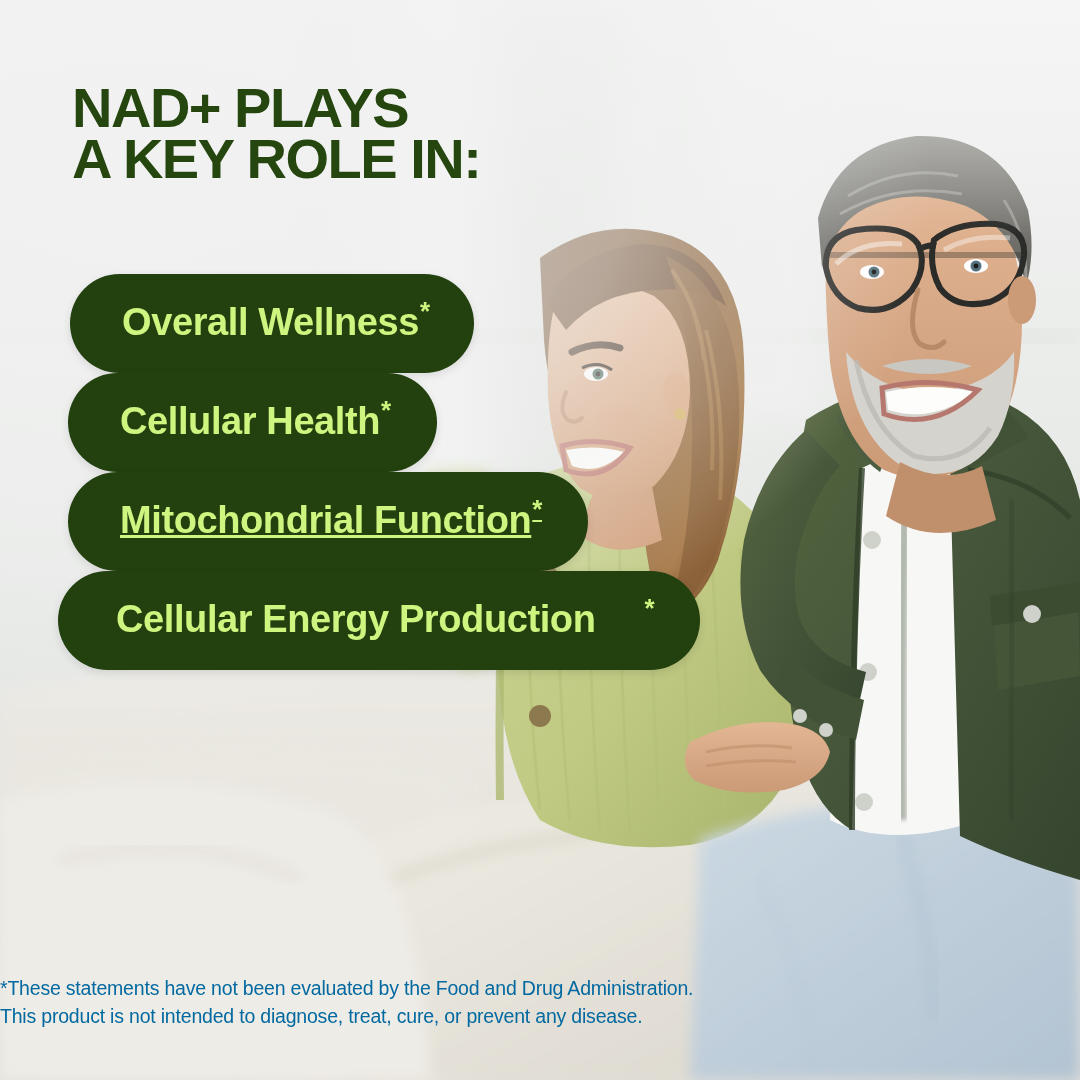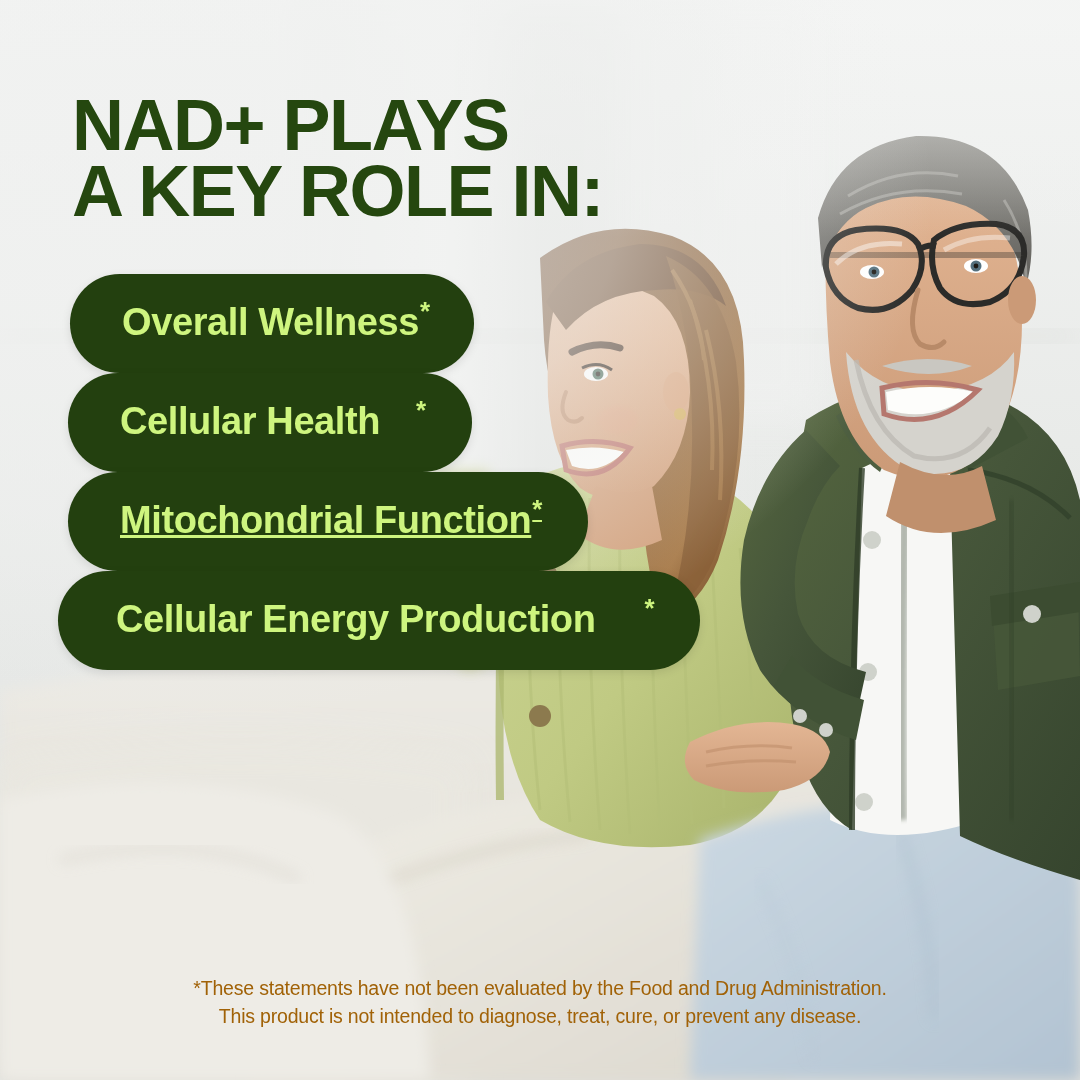--- a/index.html
+++ b/index.html
@@ -18,21 +18,21 @@
   .veil{
     position:absolute;inset:0;pointer-events:none;
     background:
       radial-gradient(120% 80% at 12% 18%, rgba(240,241,240,.92) 0%, rgba(240,241,240,.55) 38%, rgba(240,241,240,0) 62%),
       linear-gradient(180deg, rgba(244,245,244,.55) 0%, rgba(244,245,244,0) 22%);
   }
 
   
   #headline{
     position:absolute;left:72px;top:44px;
-    font-size:72px;line-height:.92;font-weight:800;
+    font-size:56px;line-height:.92;font-weight:800;
     letter-spacing:-1.5px;
     color:#25470f;
     text-transform:uppercase;
     font-stretch:condensed;
     white-space:pre-line;
     text-shadow:0 1px 0 rgba(255,255,255,.25);
   }
 
   
   #pills{position:absolute;left:0;top:274px;width:886px;}
@@ -53,31 +53,31 @@
     position:relative;top:-12px;
     margin-left:1px;
   }
   .row{display:block;}
   .row + .row{margin-top:0;}
 
   
   .row1{margin-left:70px;margin-top:0px;}
   .row1 .pill{padding:27px 44px 29px 52px;}
   .row2{margin-left:68px;margin-top:80px;}
-  .row2 .pill{padding:27px 46px 29px 52px;gap:35px;}
+  .row2 .pill{padding:27px 46px 29px 52px;}
   .row3{margin-left:68px;margin-top:78px;}
   .row3 .pill{padding:27px 46px 29px 52px;text-decoration:underline;}
   .row4{margin-left:58px;margin-top:78px;}
   .row4 .pill{padding:27px 46px 29px 58px;gap:48px;}
 
   
   #disclaimer{
     position:absolute;left:0;right:0;bottom:30px;
-    text-align:center;
-    color:#a16207;
+    text-align:left;
+    color:#0369a1;
     font-size:19.5px;
     line-height:1.42;
     letter-spacing:-.2px;
     white-space:pre-line;
   }
 </style>
 </head>
 <body>
 
 <div id="stage">

